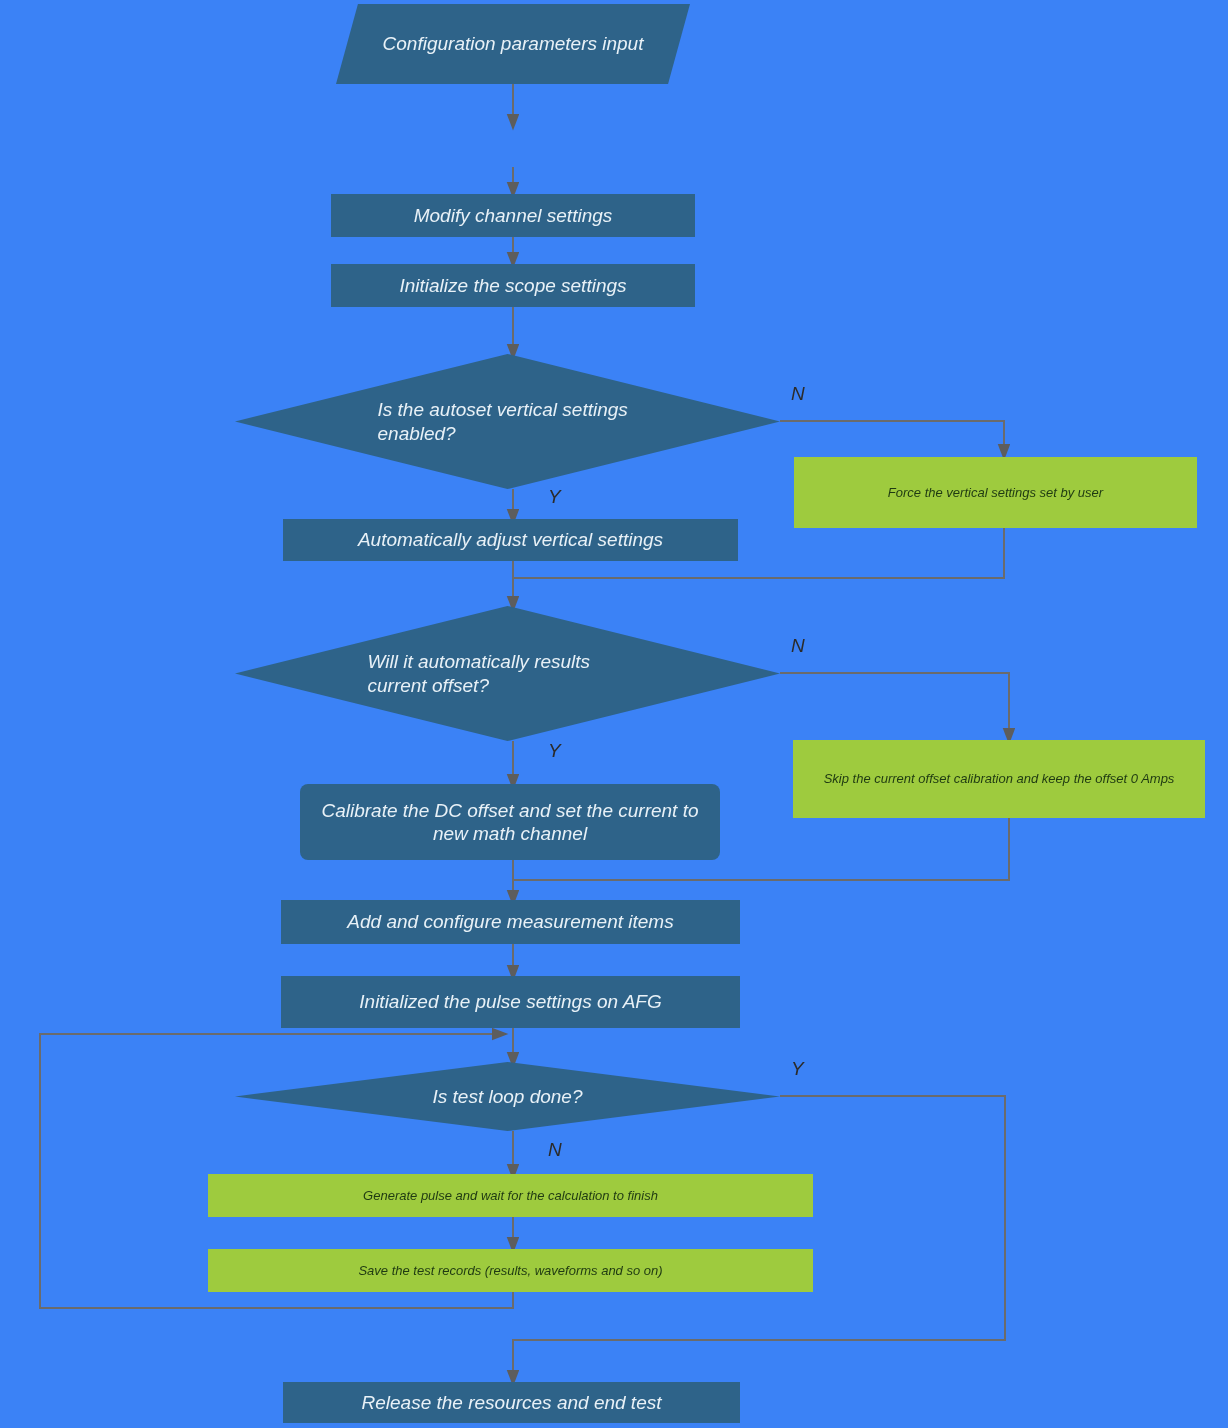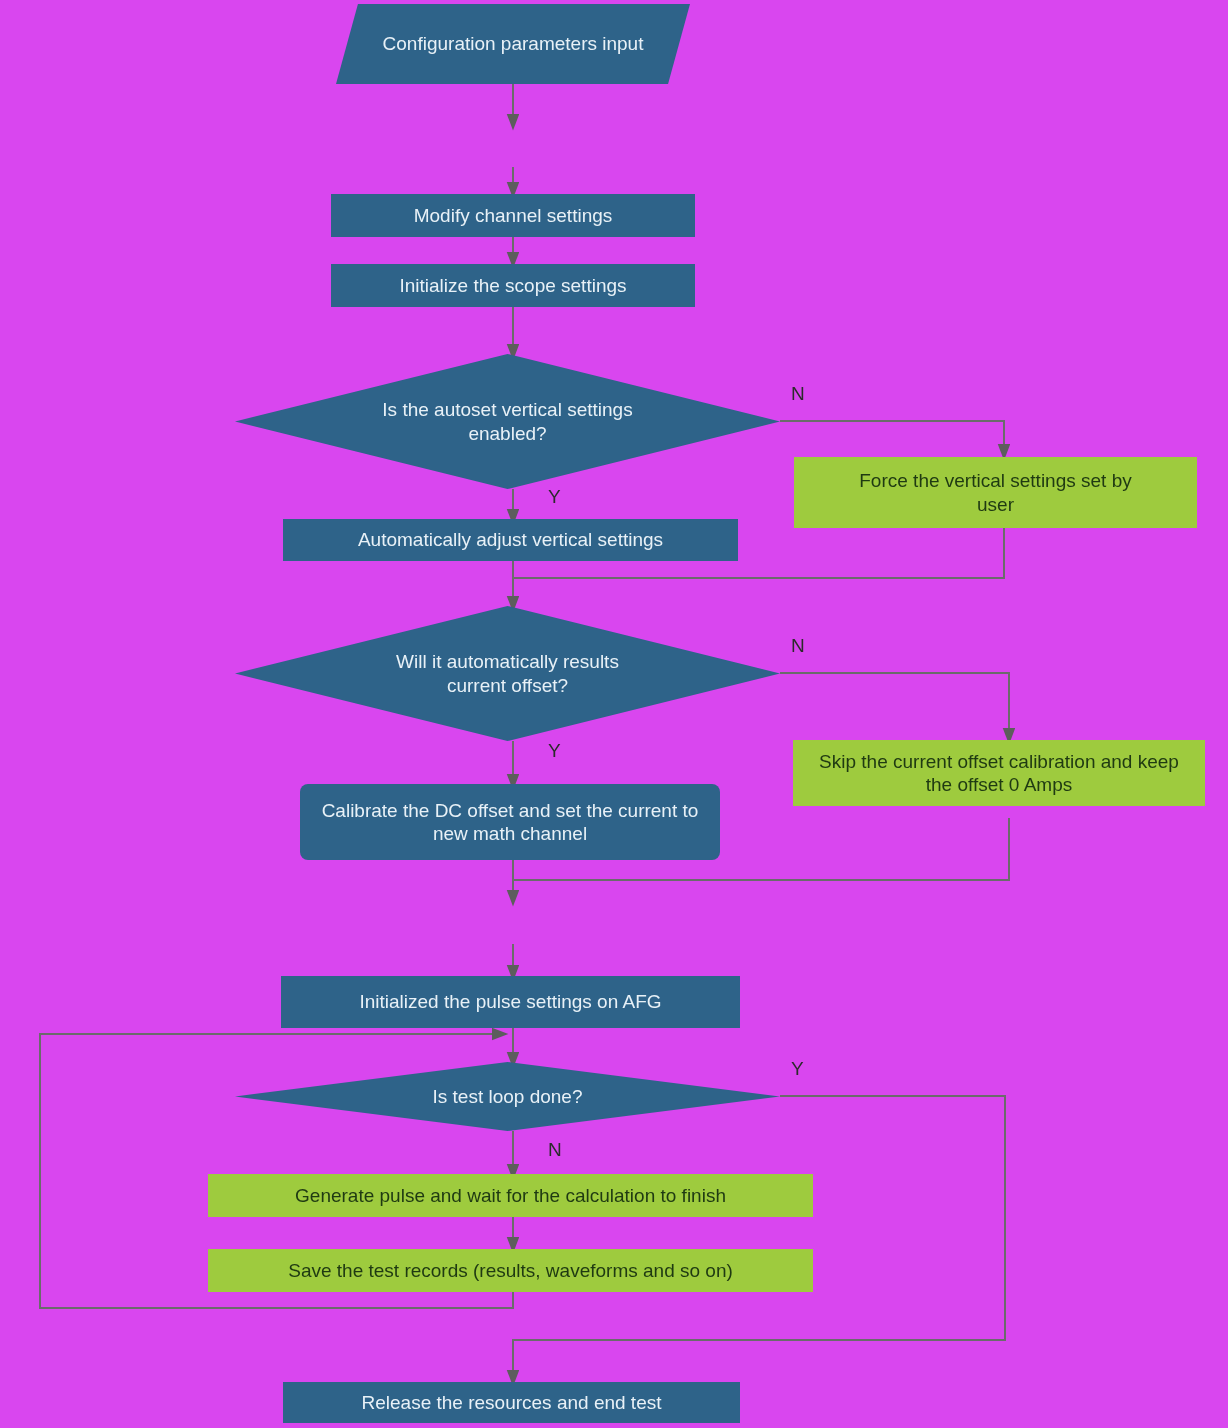--- a/index.html
+++ b/index.html
@@ -7,22 +7,23 @@
     padding: 0;
     background: #ffffff;
   }
   body {
     font-family: "Liberation Sans", sans-serif;
   }
   #canvas {
     position: relative;
     width: 1228px;
     height: 1428px;
-    background: #d946ef;
+    background: #3b82f6;
     overflow: hidden;
+    font-style: italic;
   }
   svg.wires {
     position: absolute;
     left: 0; top: 0;
     width: 1228px;
     height: 1428px;
     pointer-events: none;
   }
   .node {
     position: absolute;
@@ -37,42 +38,41 @@
   .node .txt { display: block; padding: 0 10px; }
 
   .proc {
     background: #2e6389;
     color: #e8f1f7;
     font-size: 19px;
   }
   .green {
     background: #9ecb3e;
     color: #1f3a12;
-    font-size: 19px;
+    font-size: 13px;
   }
   .io {
     background: #2e6389;
     color: #e8f1f7;
     font-size: 19px;
     clip-path: polygon(6.2% 0%, 100% 0%, 93.8% 100%, 0% 100%);
   }
   .diamond-wrap {
     position: absolute;
     z-index: 2;
   }
   .diamond-wrap svg { position: absolute; left: 0; top: 0; }
   .diamond-label {
     position: absolute;
     left: 0; top: 0;
     width: 100%;
     height: 100%;
     display: flex;
     align-items: center;
     justify-content: center;
-    text-align: center;
     color: #e8f1f7;
     font-size: 19px;
     line-height: 1.22;
   }
   .branch-label {
     position: absolute;
     color: #2b2b2b;
     font-size: 19px;
     z-index: 3;
   }
@@ -165,28 +165,31 @@
     <svg width="545" height="135" viewBox="0 0 545 135" xmlns="http://www.w3.org/2000/svg">
       <polygon points="272.5,0 545,67.5 272.5,135 0,67.5" fill="#2e6389"></polygon>
     </svg>
     <div class="diamond-label">
       <span style="max-width:280px; display:block;">Will it automatically results current offset?</span>
     </div>
   </div>
   <span class="branch-label" style="left:791px; top:635px;">N</span>
   <span class="branch-label" style="left:548px; top:740px;">Y</span>
 
-  <div class="node green" style="left:793px; top:740px; width:412px; height:66px;">
+  <div class="node green" style="left:793px; top:740px; width:412px; height:78px;">
     <span class="txt" style="max-width:380px;">Skip the current offset calibration and keep the offset 0 Amps</span>
   </div>
 
   <div class="node proc" style="left:300px; top:784px; width:420px; height:76px;border-radius:8px;">
     <span class="txt" style="max-width:380px;">Calibrate the DC offset and set the current to new math channel</span>
   </div>
 
+  <div class="node proc" style="left:281px; top:900px; width:459px; height:44px;">
+    <span class="txt">Add and configure measurement items</span>
+  </div>
 
   <div class="node proc" style="left:281px; top:976px; width:459px; height:52px;">
     <span class="txt">Initialized the pulse settings on AFG</span>
   </div>
 
   <div class="diamond-wrap" style="left:235px; top:1062px; width:545px; height:69px;">
     <svg width="545" height="69" viewBox="0 0 545 69" xmlns="http://www.w3.org/2000/svg">
       <polygon points="272.5,0 545,34.5 272.5,69 0,34.5" fill="#2e6389"></polygon>
     </svg>
     <div class="diamond-label">

